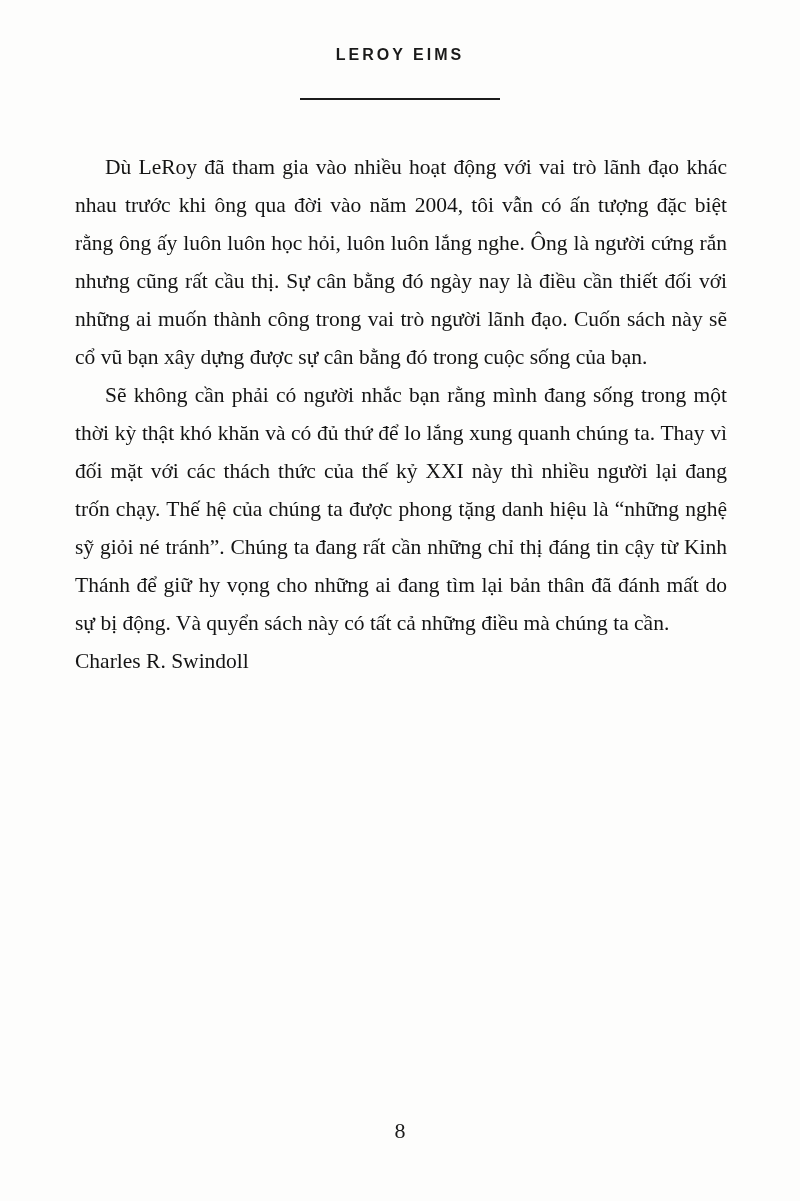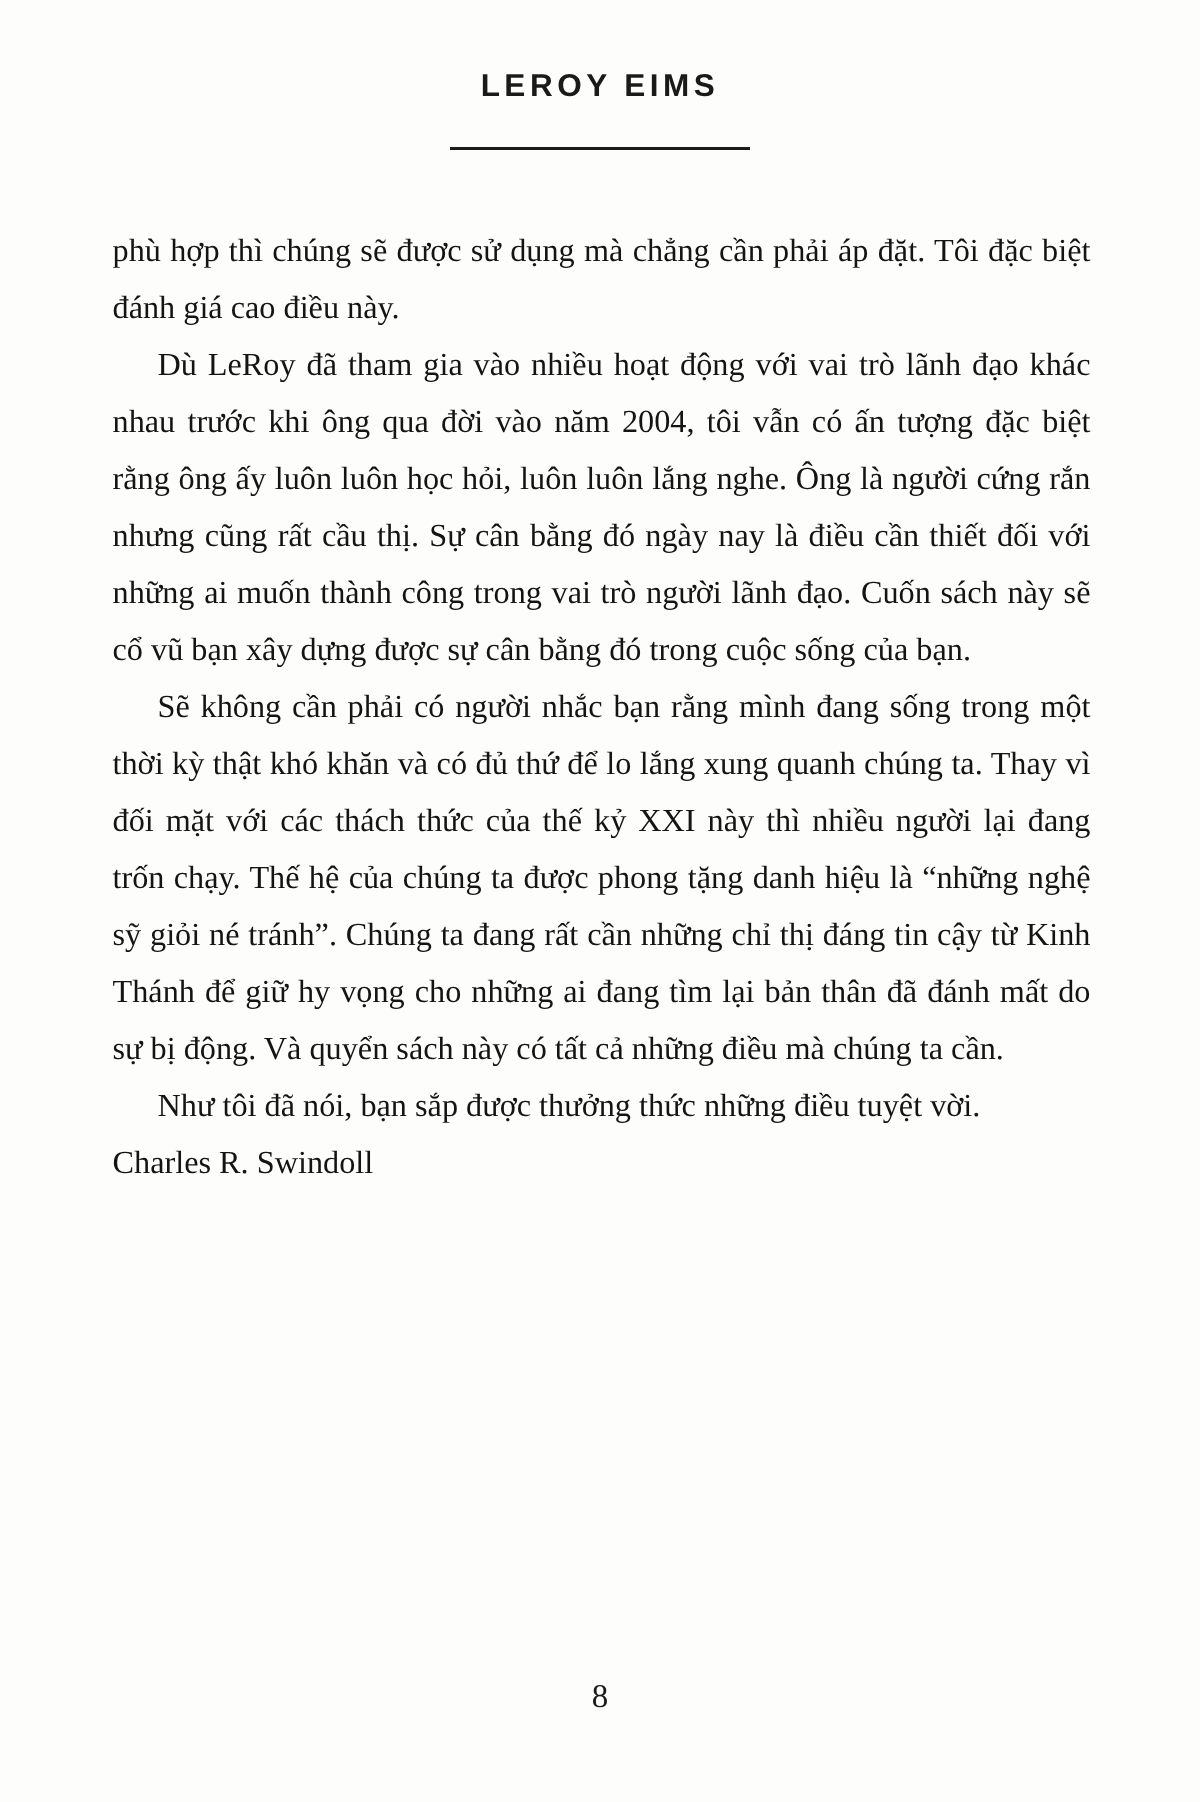--- a/index.html
+++ b/index.html
@@ -19,21 +19,21 @@
     box-sizing: border-box;
   }
   .running-head {
     position: absolute;
     top: 46px;
     left: 0;
     width: 100%;
     text-align: center;
     font-family: "Liberation Sans", "DejaVu Sans", sans-serif;
     font-weight: 700;
-    font-size: 21px;
+    font-size: 16px;
     letter-spacing: 3px;
     color: #1a1a1a;
   }
   .head-rule {
     position: absolute;
     top: 98px;
     left: 50%;
     transform: translateX(-50%);
     width: 200px;
     height: 0;
@@ -74,22 +74,20 @@
 </head>
 <body>
 
 <div class="page">
 
   <div class="running-head">LEROY EIMS</div>
 
   <hr class="head-rule">
 
   <div class="body-text">
-    <p>phù hợp thì chúng sẽ được sử dụng mà chẳng cần phải áp đặt. Tôi đặc biệt đánh giá cao điều này.</p>
     <p class="indent">Dù LeRoy đã tham gia vào nhiều hoạt động với vai trò lãnh đạo khác nhau trước khi ông qua đời vào năm 2004, tôi vẫn có ấn tượng đặc biệt rằng ông ấy luôn luôn học hỏi, luôn luôn lắng nghe. Ông là người cứng rắn nhưng cũng rất cầu thị. Sự cân bằng đó ngày nay là điều cần thiết đối với những ai muốn thành công trong vai trò người lãnh đạo. Cuốn sách này sẽ cổ vũ bạn xây dựng được sự cân bằng đó trong cuộc sống của bạn.</p>
     <p class="indent">Sẽ không cần phải có người nhắc bạn rằng mình đang sống trong một thời kỳ thật khó khăn và có đủ thứ để lo lắng xung quanh chúng ta. Thay vì đối mặt với các thách thức của thế kỷ XXI này thì nhiều người lại đang trốn chạy. Thế hệ của chúng ta được phong tặng danh hiệu là “những nghệ sỹ giỏi né tránh”. Chúng ta đang rất cần những chỉ thị đáng tin cậy từ Kinh Thánh để giữ hy vọng cho những ai đang tìm lại bản thân đã đánh mất do sự bị động. Và quyển sách này có tất cả những điều mà chúng ta cần.</p>
-    <p class="indent">Như tôi đã nói, bạn sắp được thưởng thức những điều tuyệt vời.</p>
     <p class="signature">Charles R. Swindoll</p>
   </div>
 
   <div class="page-number">8</div>
 
 </div>
 
 </body></html>

